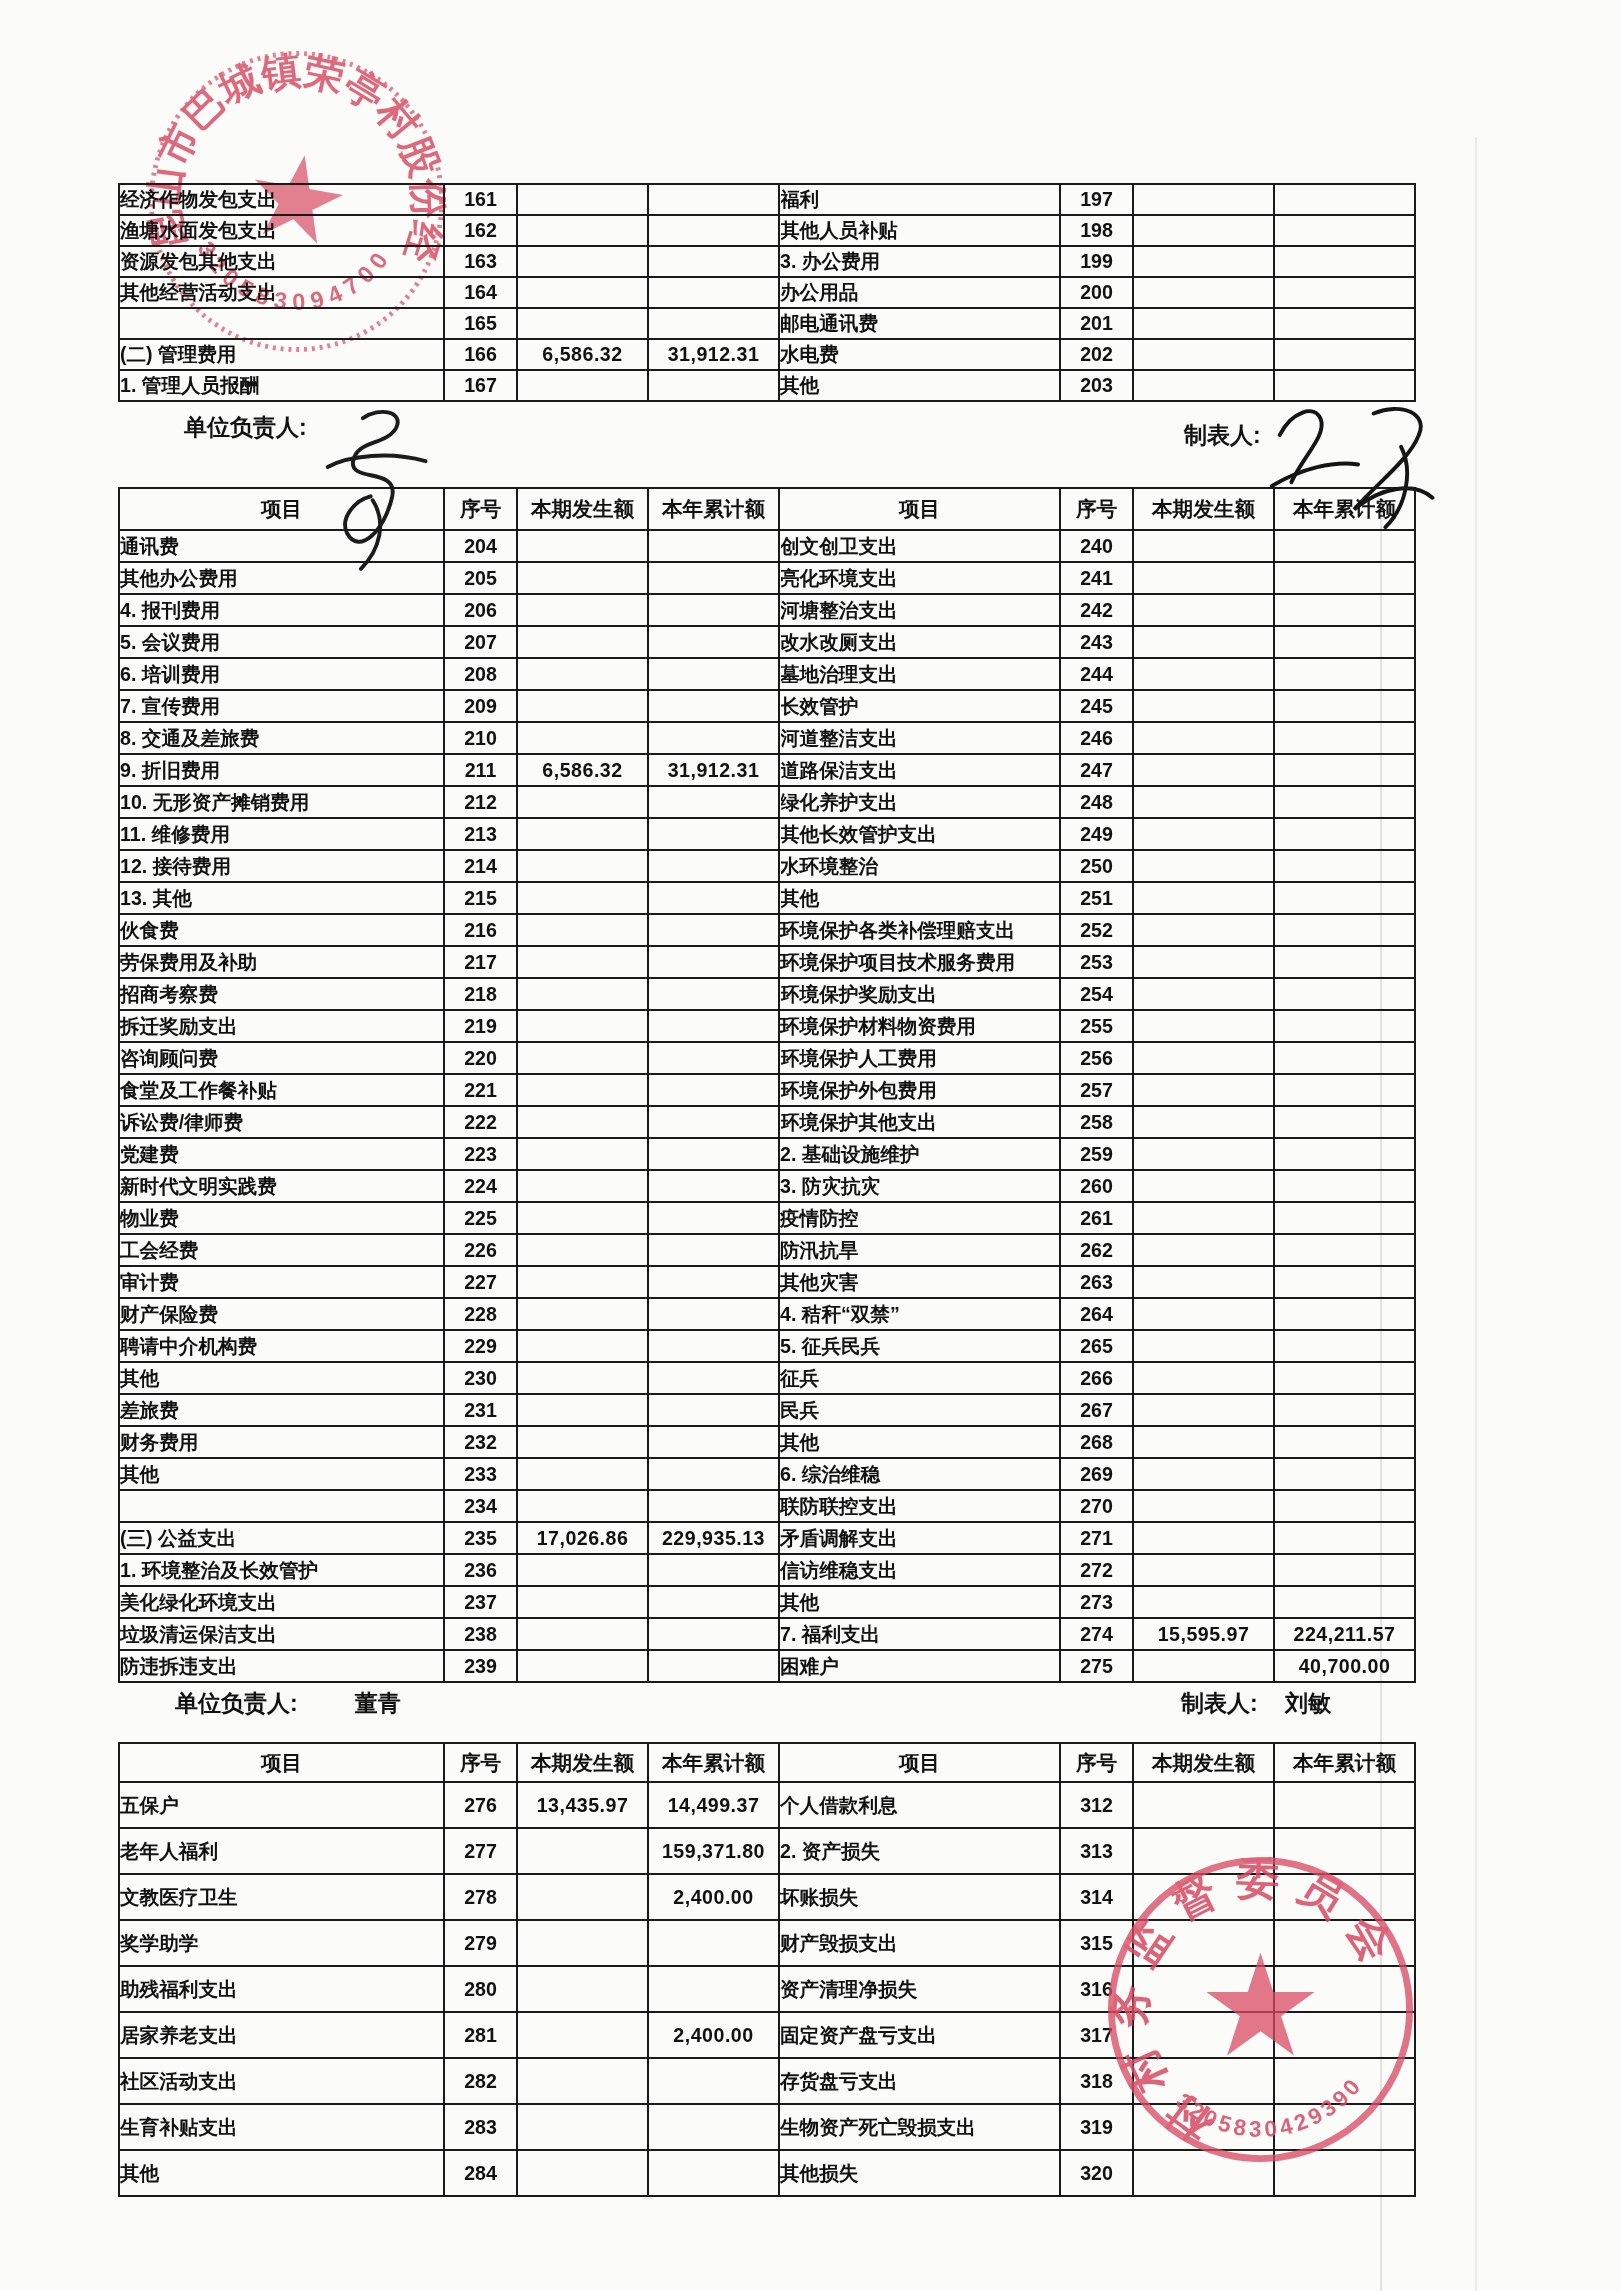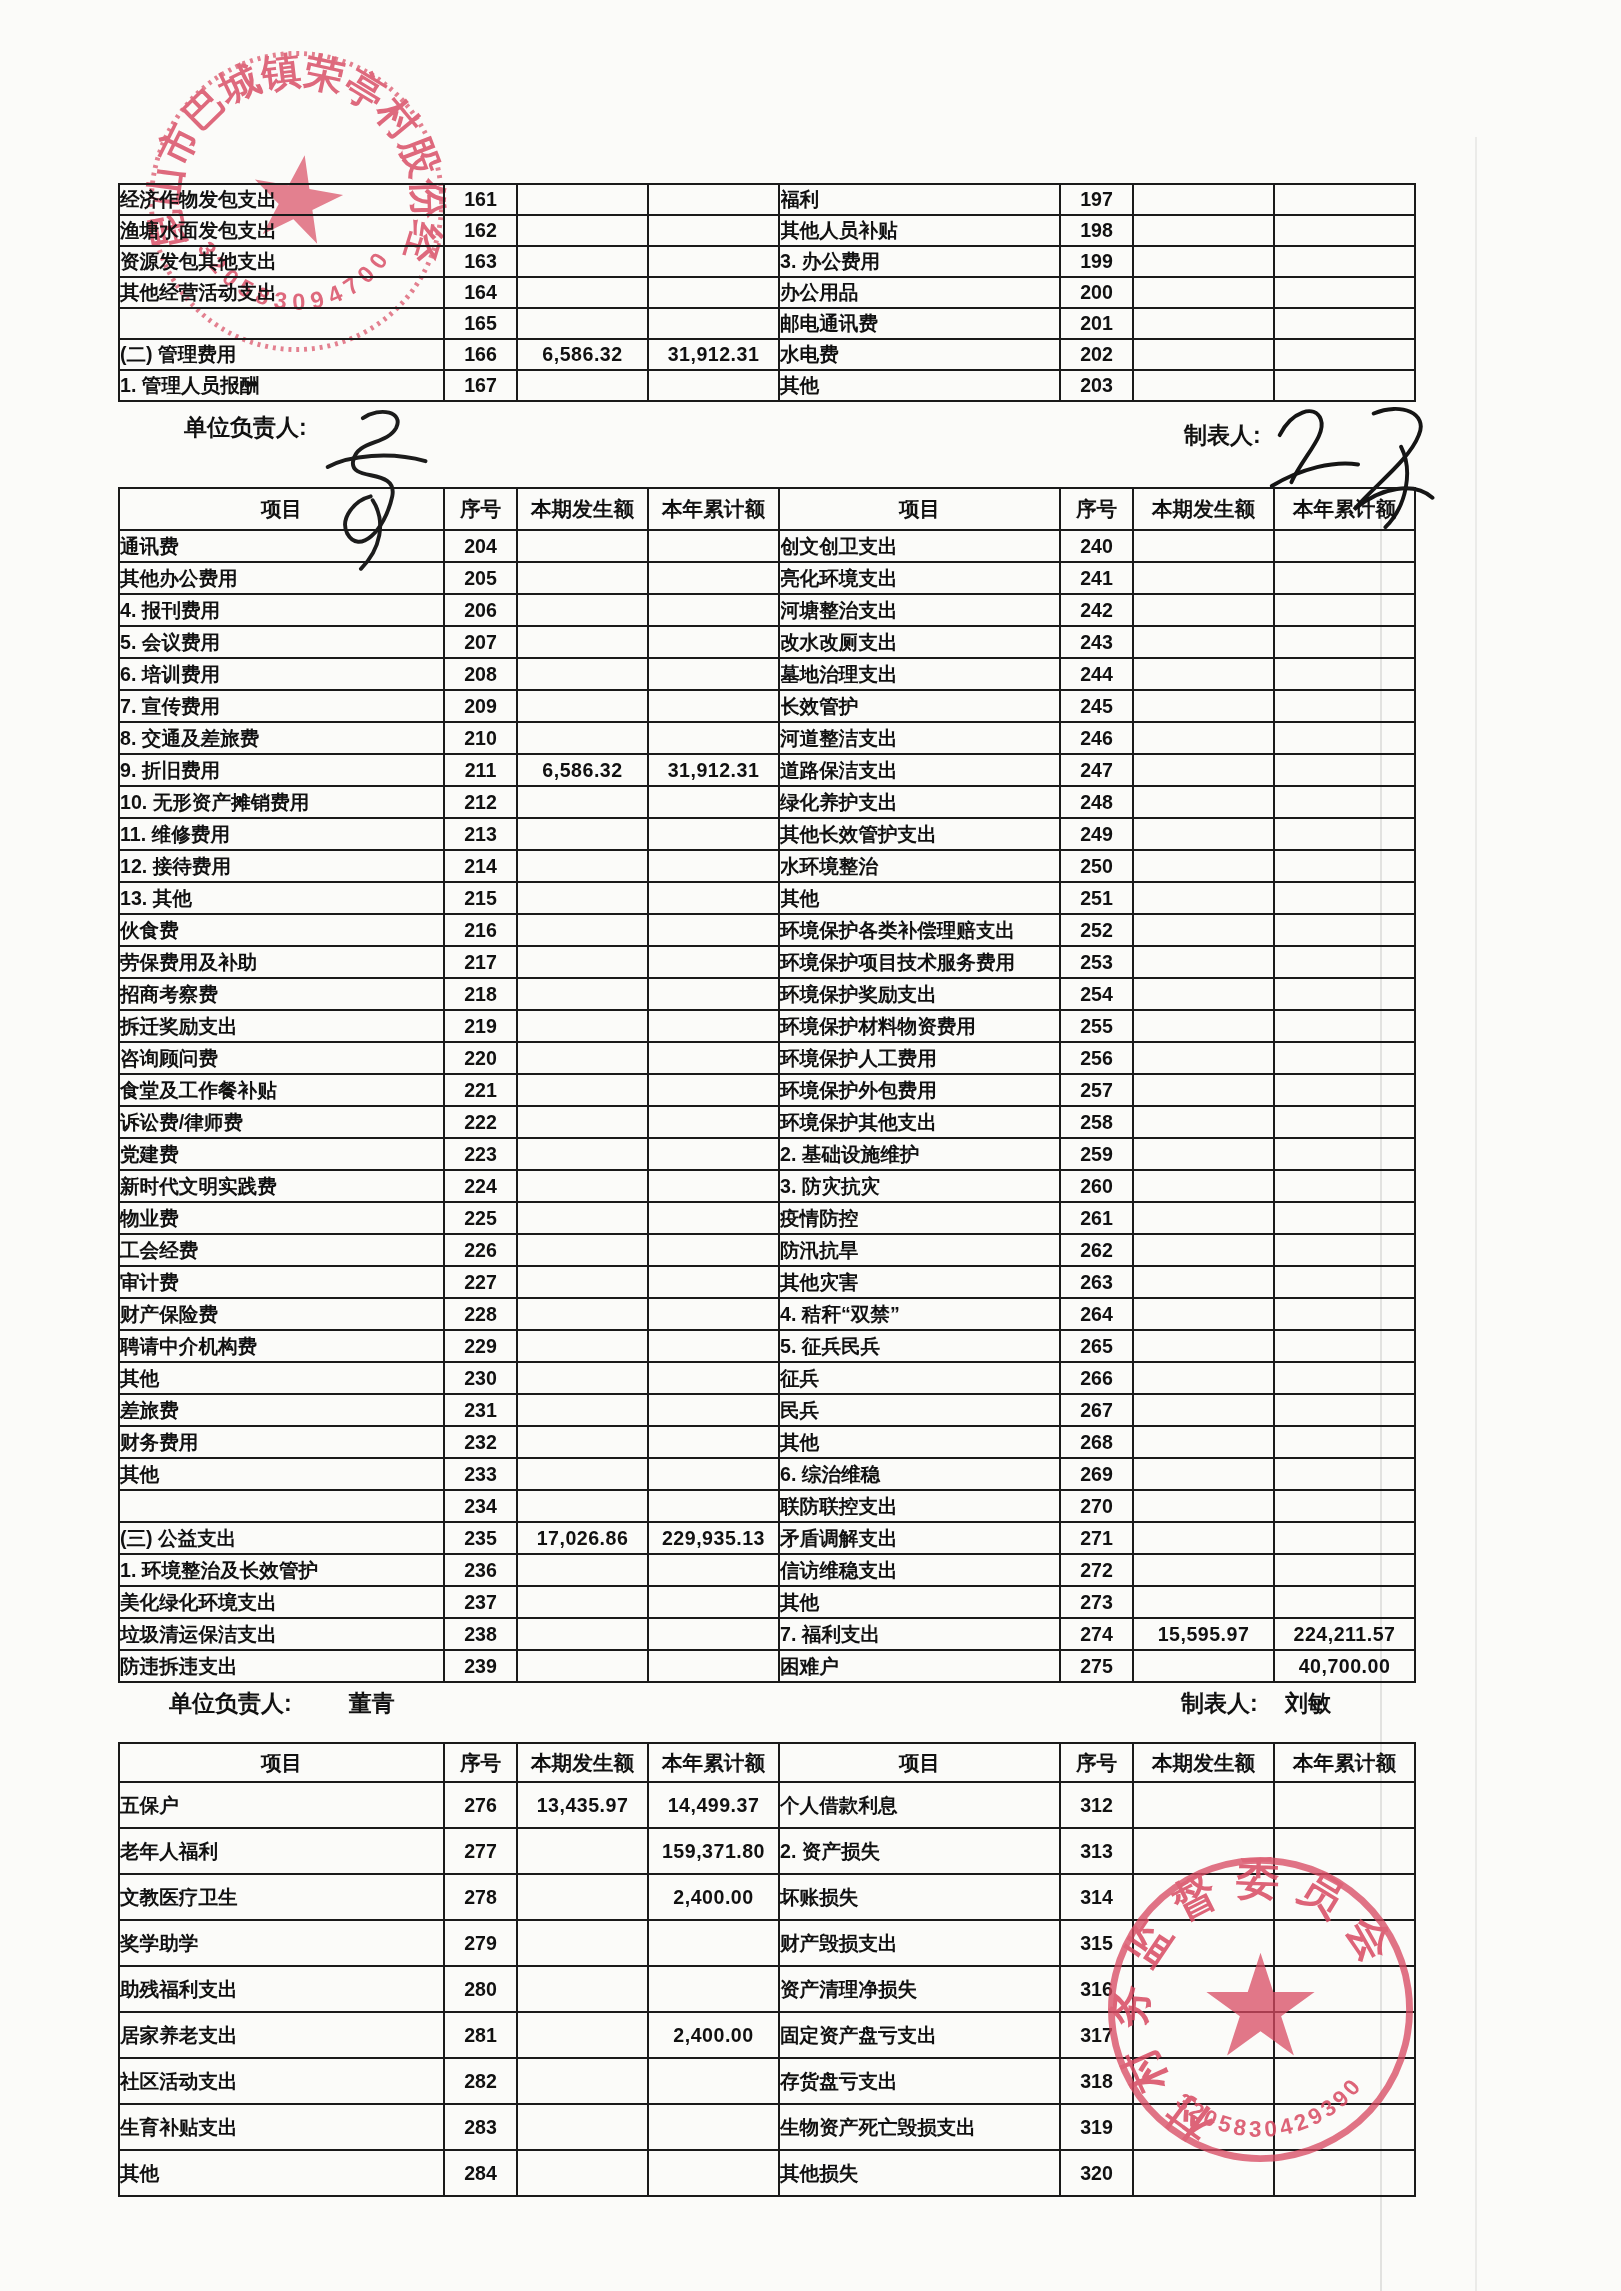--- a/index.html
+++ b/index.html
@@ -16,21 +16,21 @@
   table.sheet td, table.sheet th{
     border:2px solid #1a1a1a; padding:0; vertical-align:middle;
     font-weight:bold; font-size:19.6px; white-space:nowrap; overflow:hidden;
   }
   table.sheet th{font-size:20.6px; text-align:center; font-weight:bold;}
   td.no{text-align:center; font-size:20.6px;}
   td.amt{text-align:center; font-size:19.6px; letter-spacing:0.5px;}
   td.item{text-align:left;}
   td.sm{font-size:15.7px;}
   
-  .li0{padding-left:17.6px;} .li1{padding-left:45px;} .li2{padding-left:82px;} .li3{padding-left:106px;} .ri1{padding-left:31px;} .ri2{padding-left:59px;} .ri3{padding-left:78px;border-radius:8px;} .ri4{padding-left:92px;}
+  .li0{padding-left:17.6px;} .li1{padding-left:45px;} .li2{padding-left:82px;} .li3{padding-left:106px;} .ri1{padding-left:31px;} .ri2{padding-left:59px;} .ri3{padding-left:78px;border-radius:8px;} .ri4{padding-left:92px;border-radius:11px;}
   .t1 tbody tr{height:31px;}
   .t2 thead tr{height:42px;} .t2 tbody tr{height:32px;padding-left:36px;}
   .t3 thead tr{height:39px;} .t3 tbody tr{height:46px;}
   .t1{top:183px;} .t2{top:487px;} .t3{top:1742px;}
   .sigline{position:absolute; font-size:23px; font-weight:bold;}
   .sig-name{display:inline-block; margin-left:57px;}
   .sig-name2{display:inline-block; margin-left:27.4px;}
   .stamp{position:absolute; pointer-events:none;}
   .scanline{position:absolute; width:2px; background:#dcdcda; opacity:.8;}
   svg text{font-family:"Liberation Sans", sans-serif;}
@@ -545,21 +545,21 @@
           <td class="amt"></td>
           <td class="amt"></td>
           <td class="item ri2">困难户</td>
           <td class="no">275</td>
           <td class="amt"></td>
           <td class="amt">40,700.00</td>
         </tr>
       </tbody>
   </table>
 
-  <div class="sigline" style="left:169px; top:1688px;">
+  <div class="sigline" style="left:175px; top:1688px;">
     <span>单位负责人:</span><span class="sig-name">董青</span>
   </div>
   <div class="sigline" style="left:1181px; top:1688px;">
     <span>制表人:</span><span class="sig-name2">刘敏</span>
   </div>
 
   <table class="sheet t3">
     <colgroup>
       <col style="width:325px">
         <col style="width:73px">

